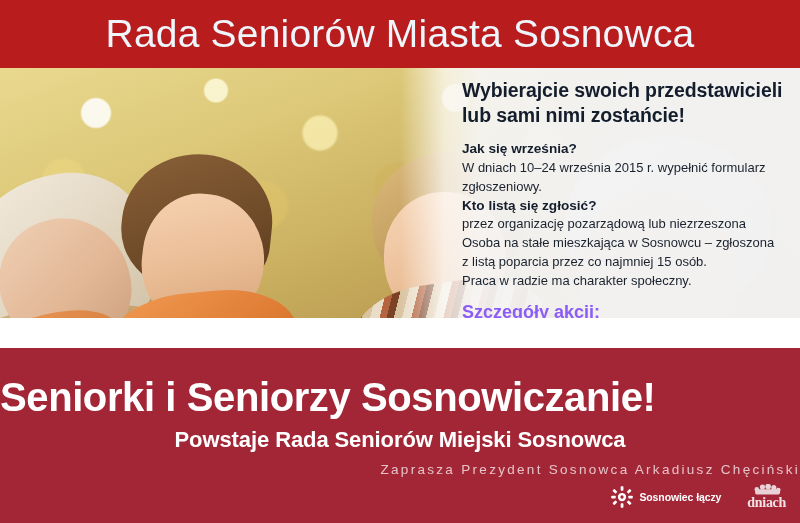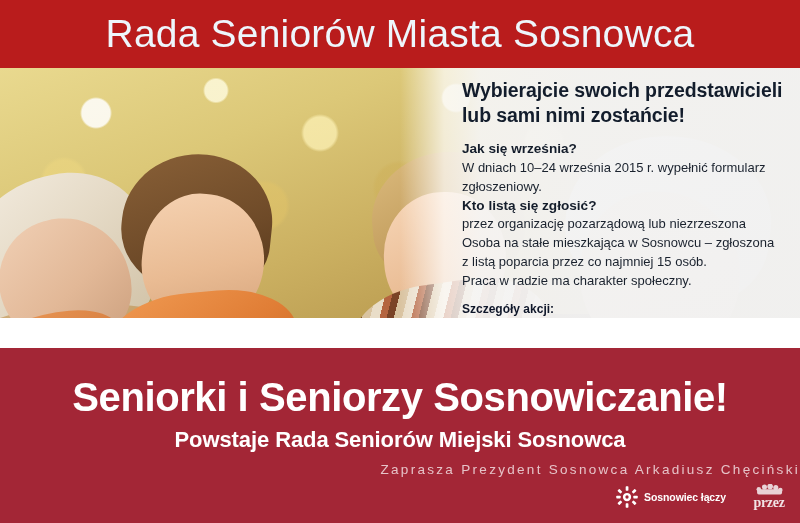--- a/index.html
+++ b/index.html
@@ -225,22 +225,22 @@
   }
   .a {
     color: #1a222e;
     font-size: 13px;
     font-weight: 400;
     margin: 0;
     line-height: 1.46;
   }
   .gap { height: 11px; }
   .details-title {
-    color: #0f172a;
-    font-size: 12px;
+    color: #8b5cf6;
+    font-size: 18px;
     font-weight: 700;
     margin: 0 0 1px 0;
   }
   .d-line {
     color: #1a222e;
     font-size: 12.4px;
     margin: 0;
     line-height: 1.5;
   }
   .d-line.bold { font-weight: 700; font-size: 13.2px; }
@@ -257,21 +257,21 @@
   .red-band {
     position: absolute;
     left: 0; top: 348px;
     width: 800px; height: 175px;
     background: #a32636;
   }
   .red-title {
     position: absolute;
     left: 0; top: 27px;
     width: 800px;
-    text-align: center;
+    text-align: left;
     color: #ffffff;
     font-size: 40px;
     font-weight: 700;
     letter-spacing: -0.4px;
     white-space: nowrap;
   }
   .red-sub {
     position: absolute;
     left: 0; top: 79px;
     width: 800px;
@@ -429,19 +429,19 @@
         <svg class="senior-crown" viewBox="0 0 60 22">
           <g fill="#e9d2d6">
             <circle cx="12" cy="9" r="4"></circle>
             <circle cx="22" cy="5" r="4.5"></circle>
             <circle cx="32" cy="4" r="5"></circle>
             <circle cx="42" cy="6" r="4.5"></circle>
             <circle cx="50" cy="10" r="4"></circle>
             <rect x="9" y="9" width="44" height="9" rx="3"></rect>
           </g>
         </svg>
-        <span class="logo-senior-text">przez</span>
+        <span class="logo-senior-text">dniach</span>
       </div>
 
     </div>
   </div>
 
 </div>
 
 </body></html>

